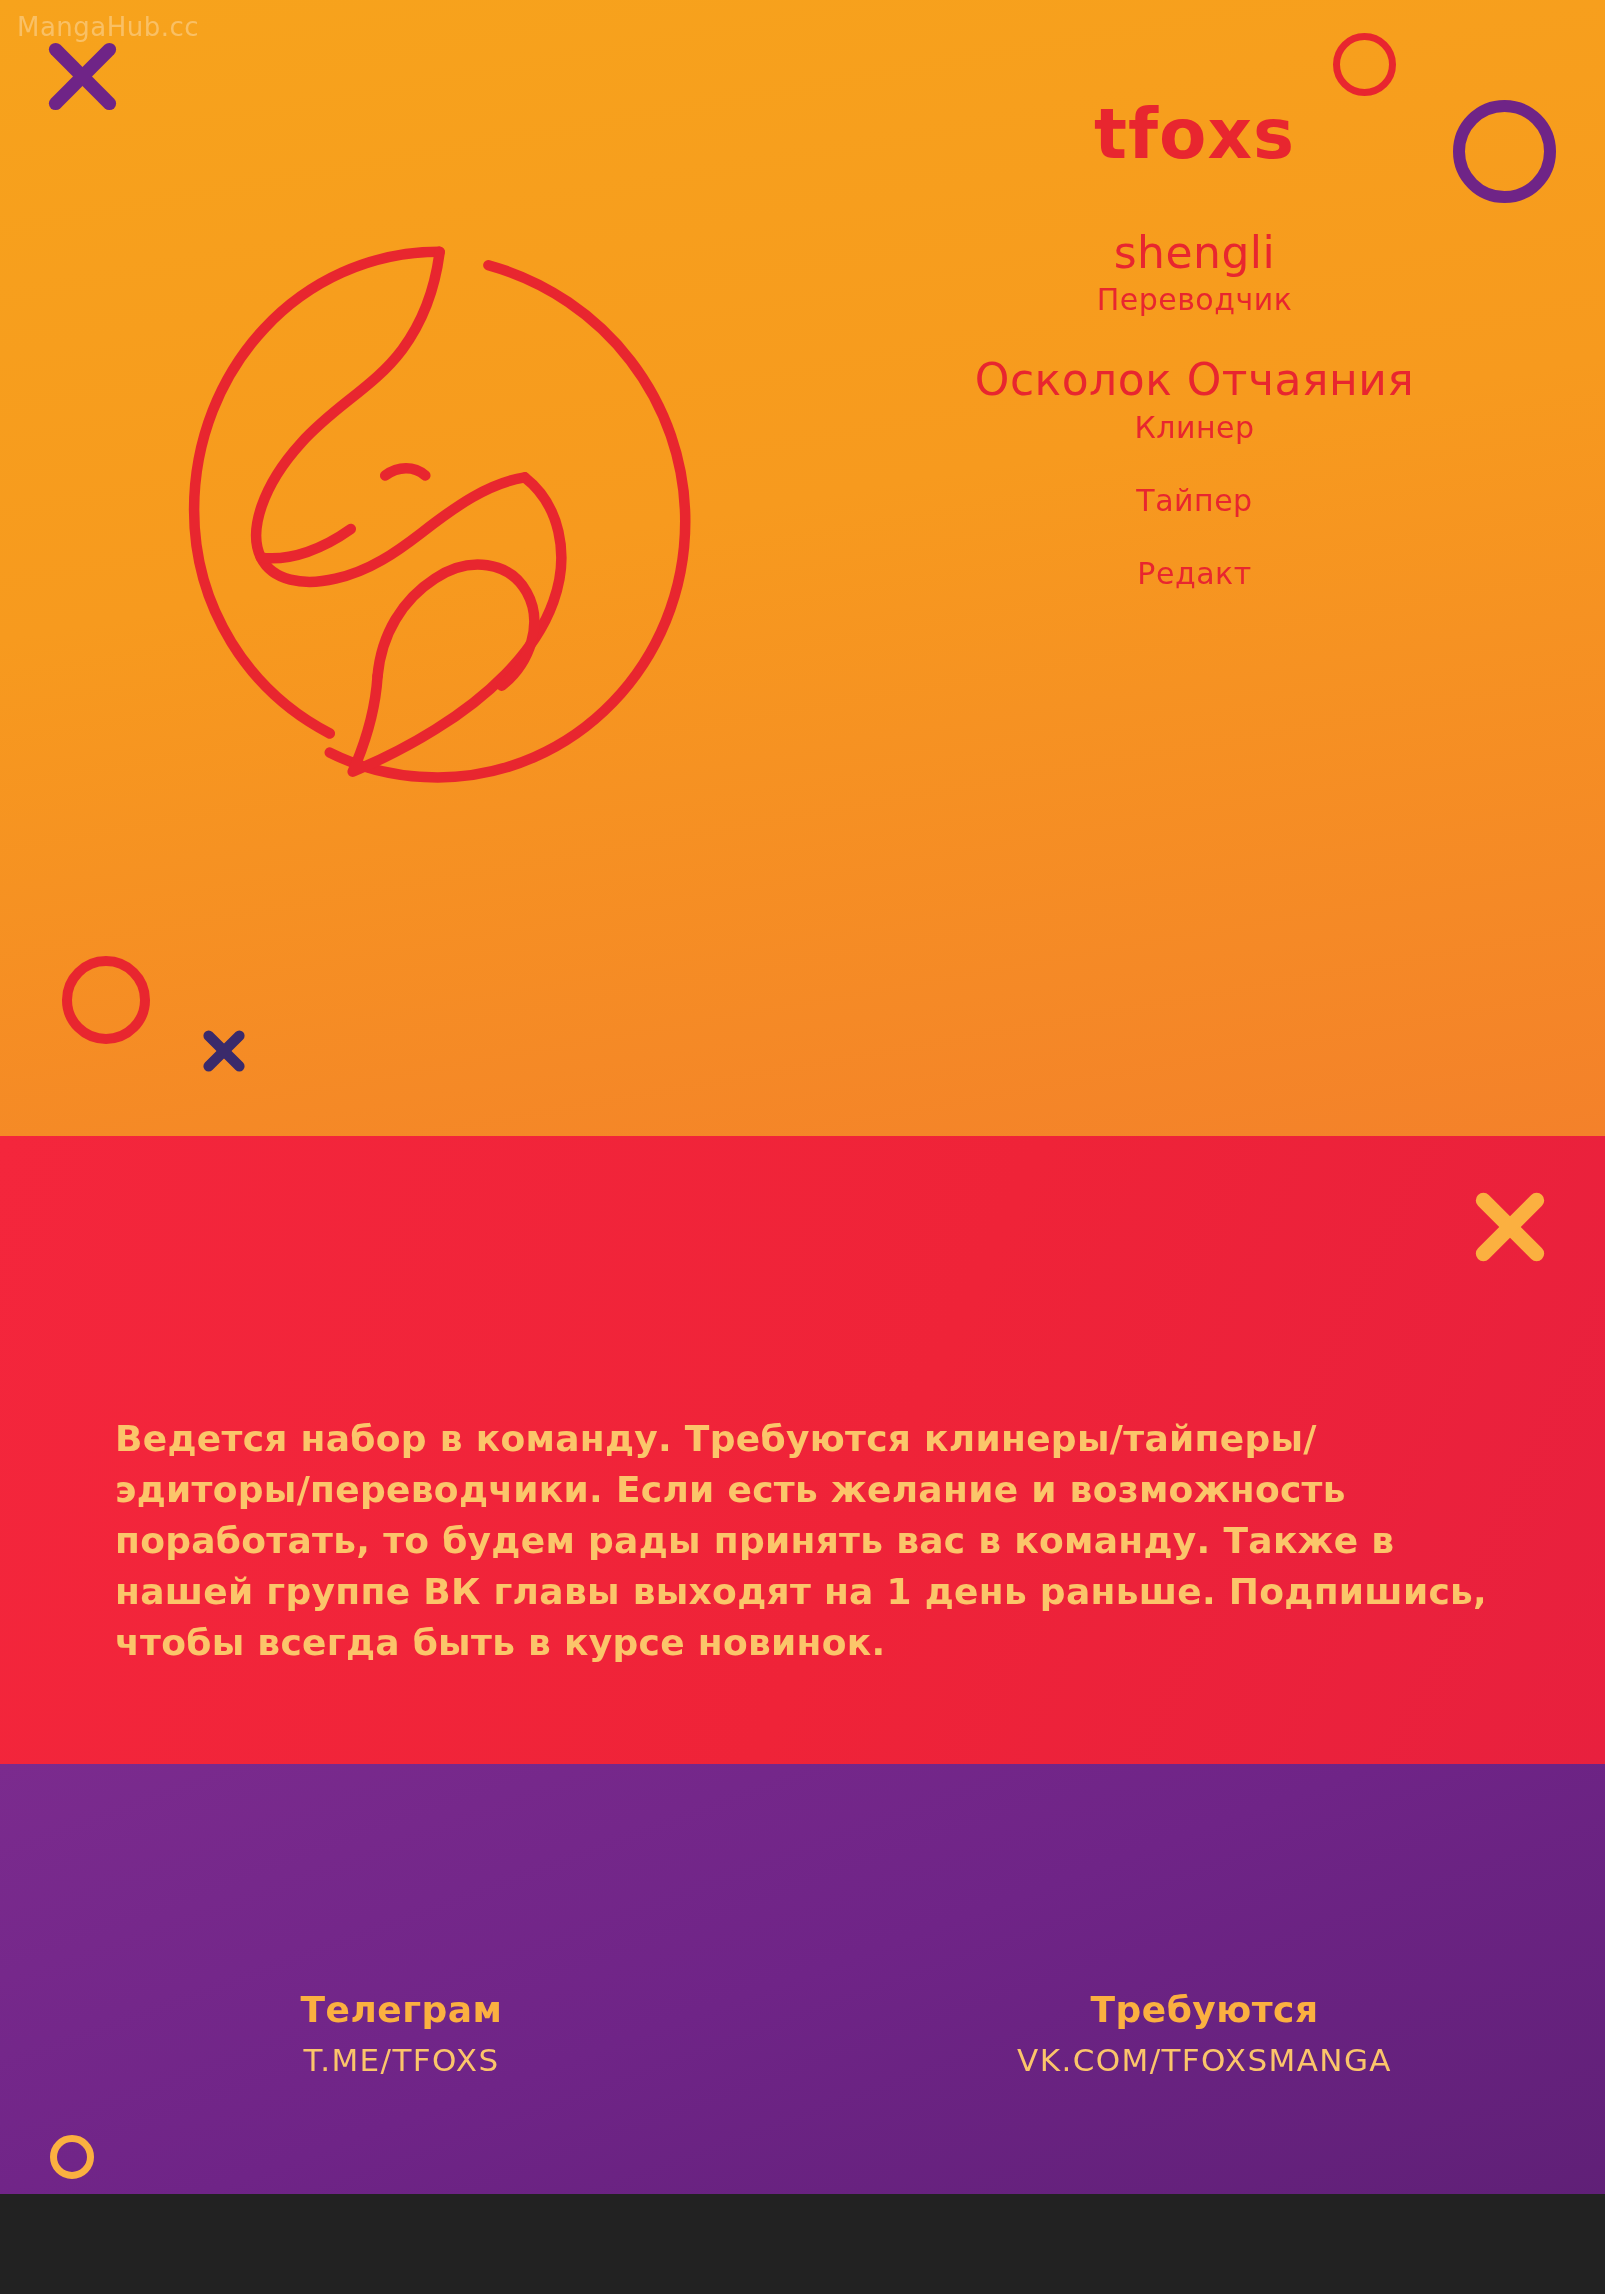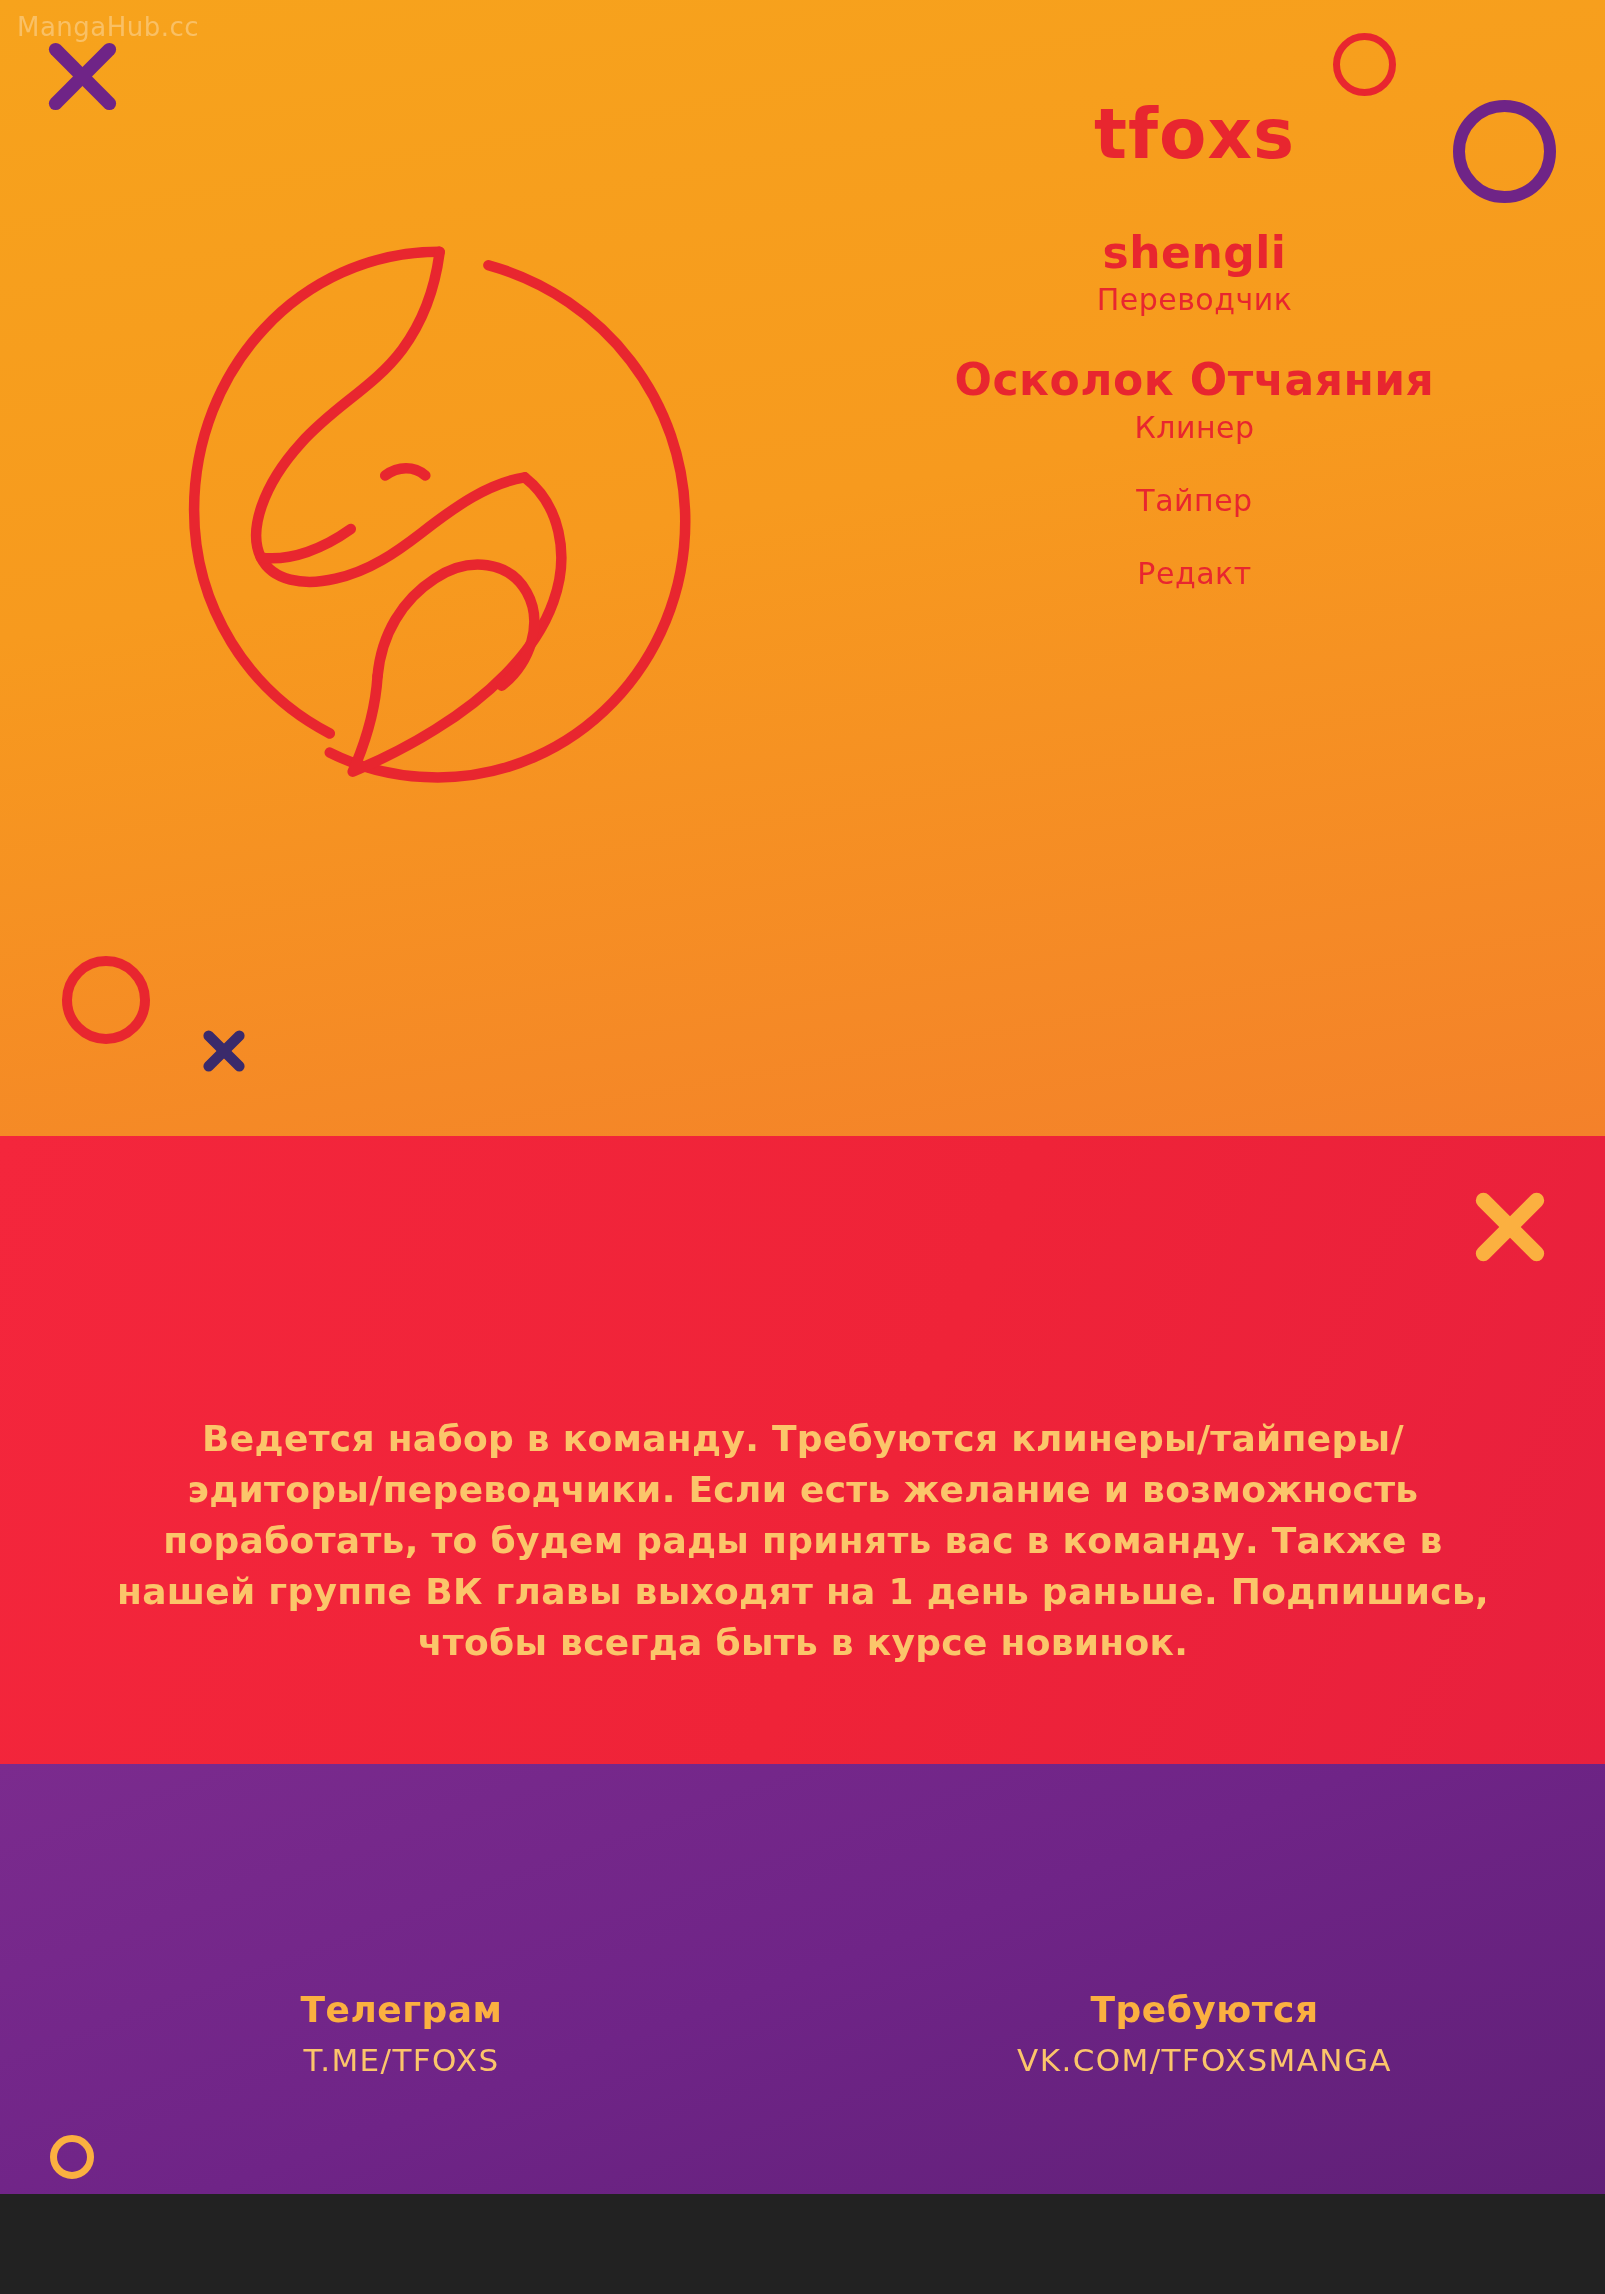--- a/index.html
+++ b/index.html
@@ -60,21 +60,21 @@
     font-family: "DejaVu Sans", sans-serif;
     font-weight: bold;
     font-size: 69px;
     letter-spacing: 1px;
     line-height: 1.0;
     margin: 0 0 59px 0;
   }
   .credit-block { margin-bottom: 38px; }
   .credit-nick {
     font-family: "DejaVu Sans", sans-serif;
-    font-weight: bold;
+    font-weight: normal;
     font-size: 44px;
     line-height: 1.15;
     letter-spacing: 0.5px;
   }
   .credit-nick.serif {
     font-family: "DejaVu Serif", serif;
     font-size: 42px;
   }
   .credit-role {
     font-family: "DejaVu Sans", sans-serif;
@@ -92,21 +92,20 @@
     width: 1606px;
     height: 628px;
     background: linear-gradient(115deg, #f4263c 0%, #ef2338 55%, #e8203e 100%);
     overflow: hidden;
   }
   .recruit-text {
     position: absolute;
     left: 115px;
     top: 277px;
     width: 1376px;
-    text-align: center;
     color: #fbc56a;
     font-family: "DejaVu Sans", sans-serif;
     font-weight: bold;
     font-size: 36px;
     line-height: 1.42;
     letter-spacing: 0.3px;
   }
 
   
   .section-bot {

